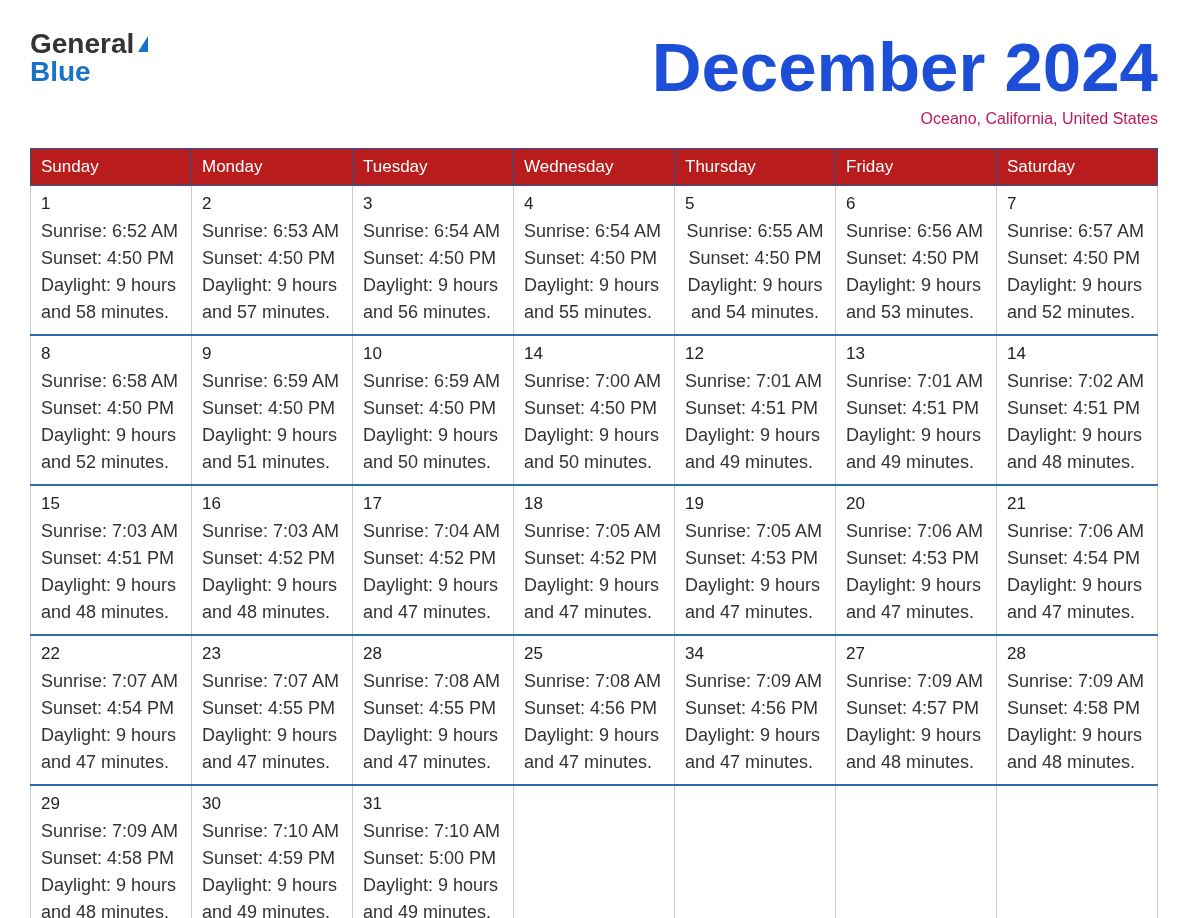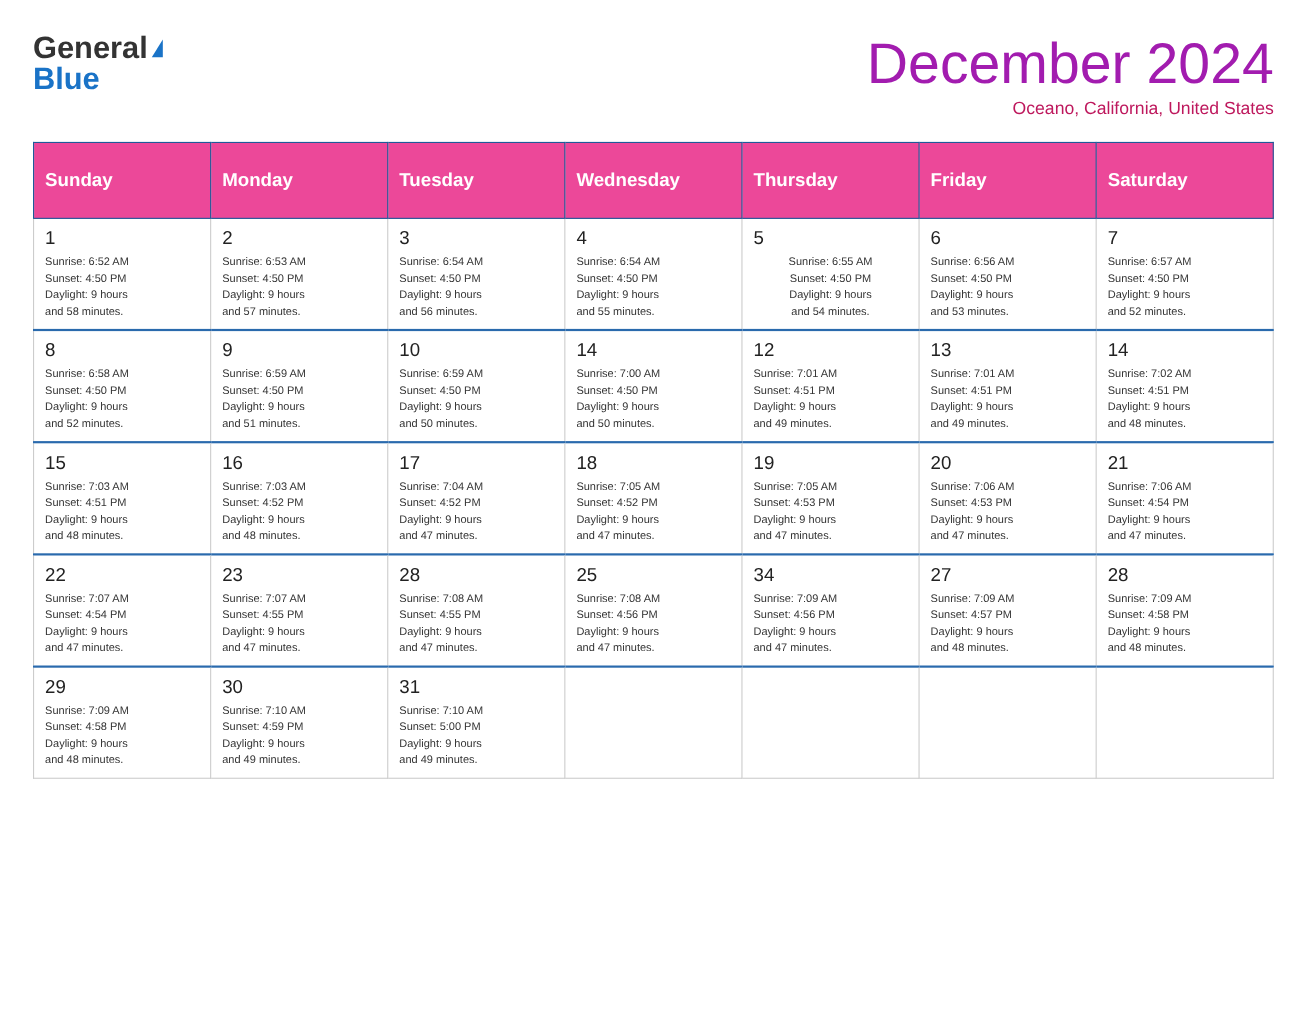--- a/index.html
+++ b/index.html
@@ -44,63 +44,63 @@
       vertical-align: middle;
     }
     .logo-top-row {
       display: flex;
       align-items: center;
     }
     .title-area {
       text-align: right;
     }
     .month-title {
-      font-size: 52px;
-      font-weight: normal;
-      color: #a21caf;
+      font-size: 69px;
+      font-weight: bold;
+      color: #1d4ed8;
       line-height: 1.1;
     }
     .location-title {
       font-size: 16px;
       color: #be185d;
       margin-top: 4px;
     }
     .calendar-table {
       width: 100%;
       border-collapse: collapse;
       border: 1px solid #aaa;
     }
     .calendar-table th {
-      background: #ec4899;
+      background: #b91c1c;
       color: #fff;
       text-align: left;
-      padding: 24px 10px;
+      padding: 8px 10px;
       font-size: 17px;
-      font-weight: bold;
+      font-weight: normal;
       border: 1px solid #1e5a99;
     }
     .calendar-table td {
       vertical-align: top;
       padding: 8px 10px;
       border: 1px solid #ccc;
       font-size: 13.5px;
       color: #333;
       width: 14.28%;
       min-height: 100px;
       background: #fff;
     }
     .day-number {
       font-size: 17px;
       color: #222;
       font-weight: normal;
       margin-bottom: 4px;
       display: block;
     }
     .day-info {
-      font-size: 10px;
+      font-size: 18px;
       color: #333;
       line-height: 1.5;
     }
     .empty-cell {
       background: #fff;
     }
     .row-divider td {
       border-top: 2px solid #2a6aad;
     }
   </style>

